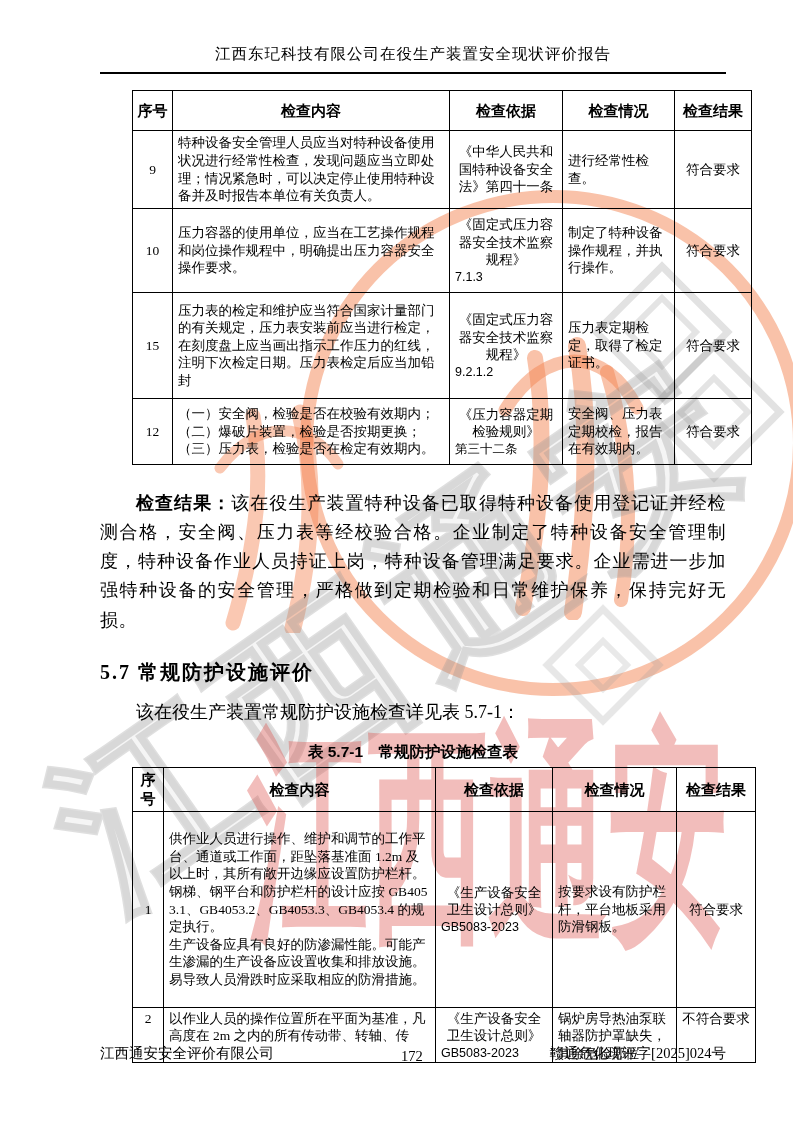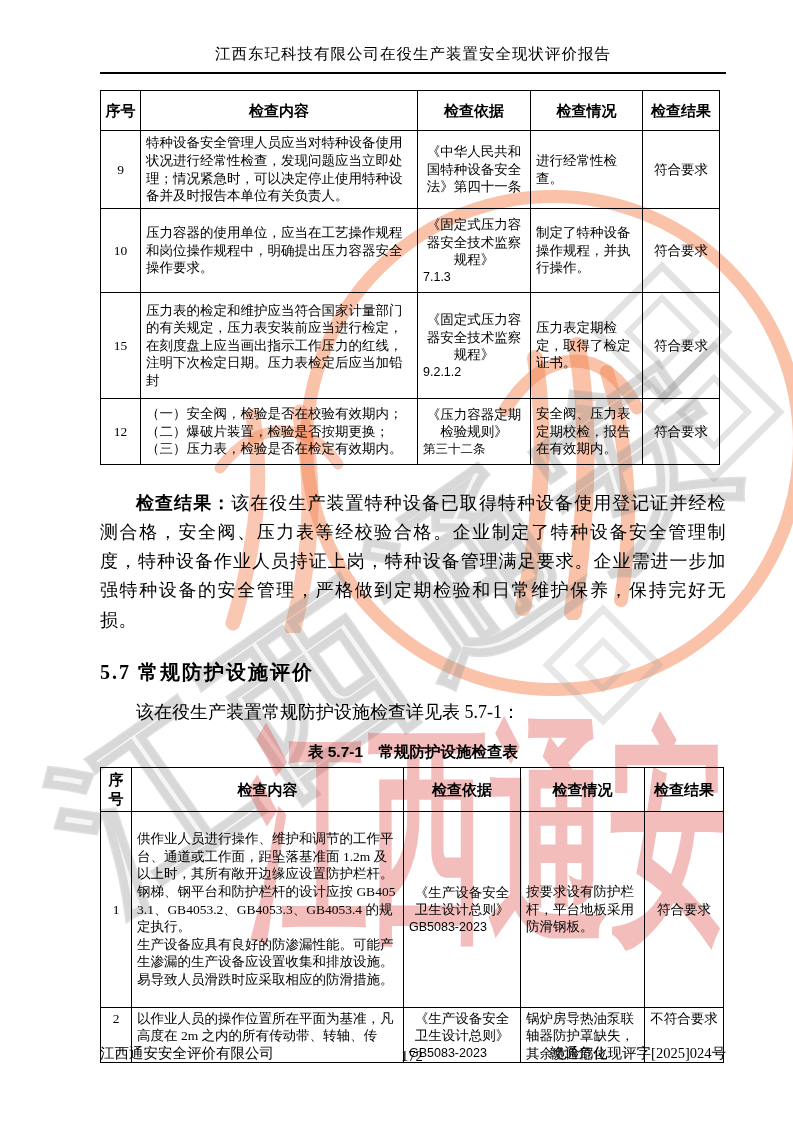--- a/index.html
+++ b/index.html
@@ -35,21 +35,21 @@
     position:absolute; left:16px; top:16px; right:16px; bottom:16px;
     border:6px solid rgba(150,150,150,0.26);
   }
   .d1 { left:612px; top:282px; width:86px; height:86px; }
   .d2 { left:664px; top:362px; width:86px; height:86px; }
   .d3 { left:560px; top:622px; width:72px; height:72px; opacity:.8; }
   
   .content { position:relative; z-index:2; padding:44px 67px 0 100px; }
   .doc-title { text-align:center; font-size:15.5px; letter-spacing:1px; }
   .title-rule { border-top:2px solid #000; margin-top:7px; }
-  table { border-collapse:collapse; table-layout:fixed; margin-top:16px; }
+  table { border-collapse:collapse; table-layout:fixed; margin-top:16px;margin-left:32px; }
   td, th {
     border:1px solid #000; padding:2px 5px; font-size:13.5px; line-height:1.3;
     vertical-align:middle; word-break:break-all; overflow:hidden;
   }
   th {
     font-family:"Liberation Sans", sans-serif; font-weight:bold;
     font-size:15px; text-align:center; padding:2px 2px;
   }
   .cc { text-align:center; }
   .cl { text-align:left; }

